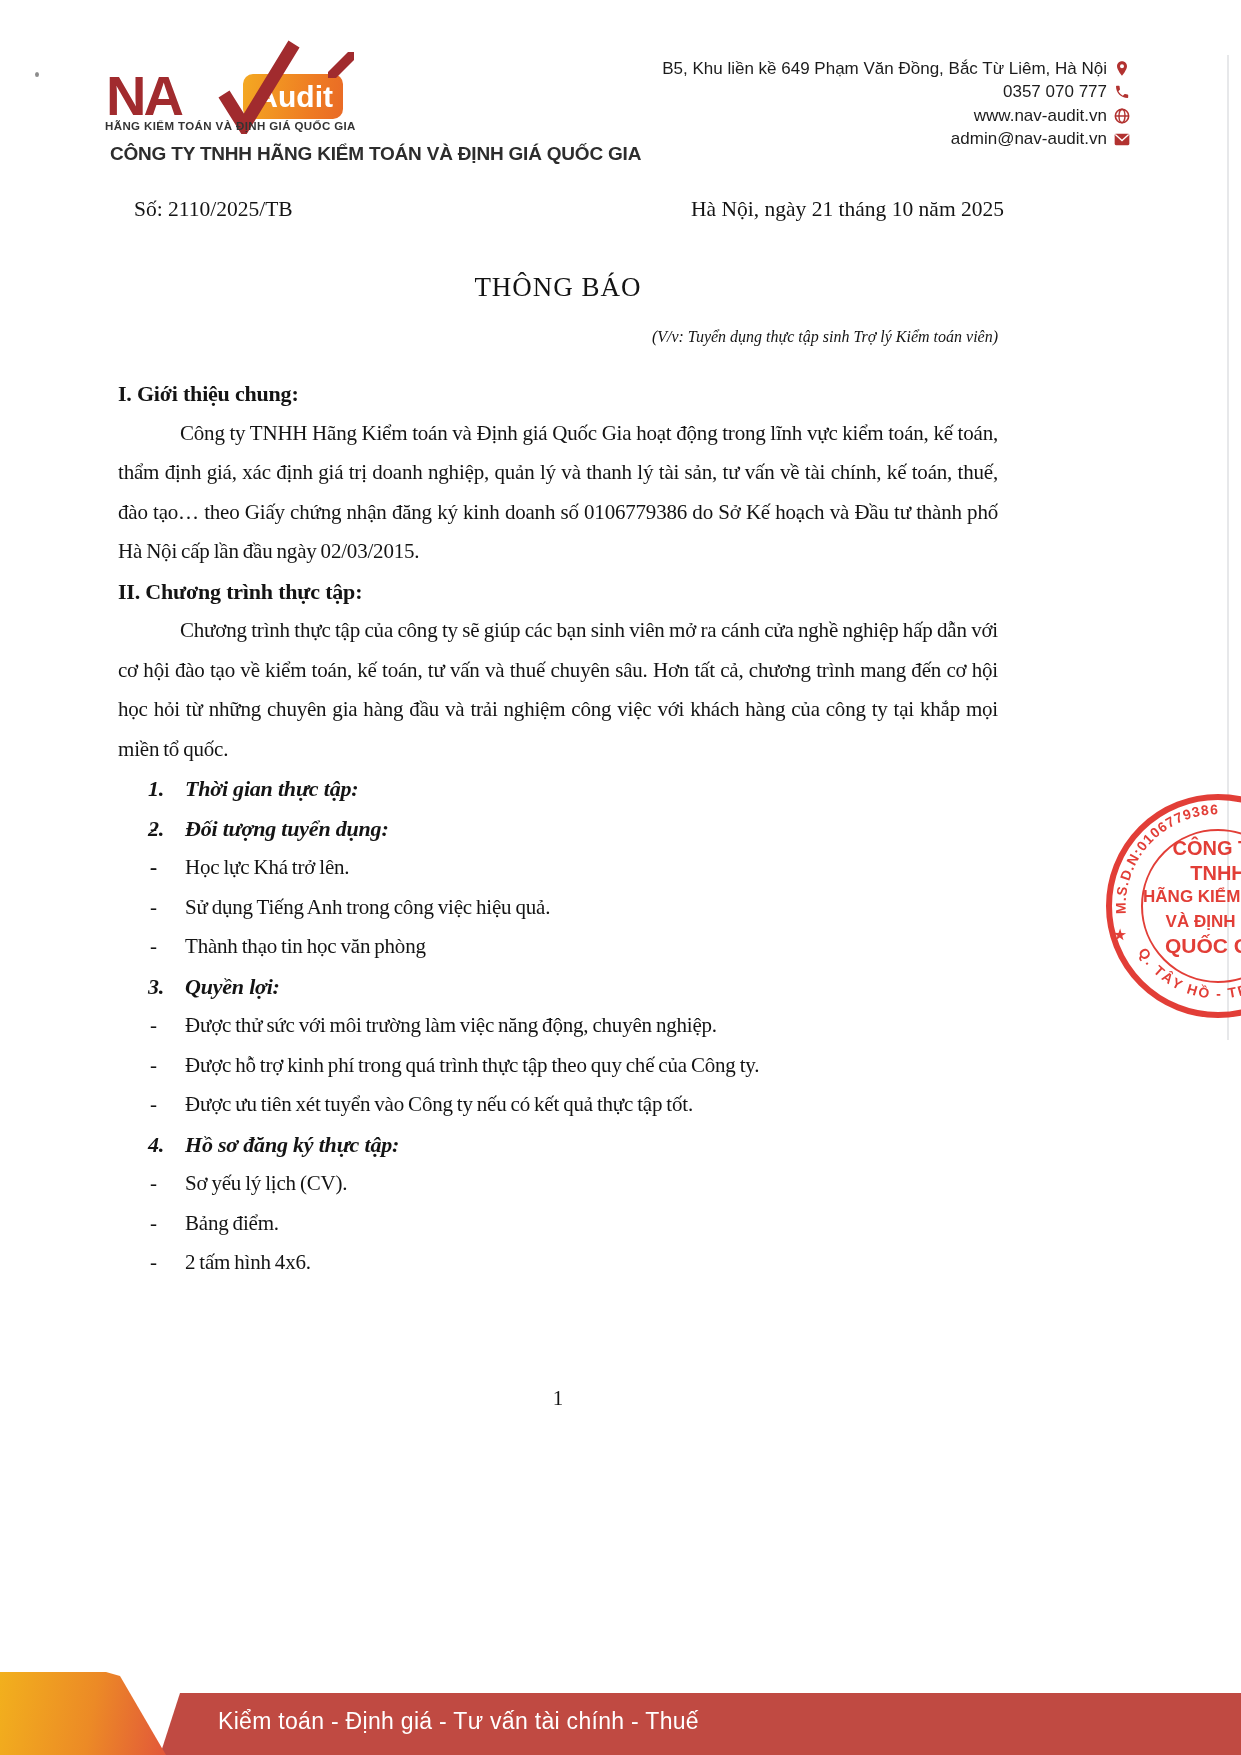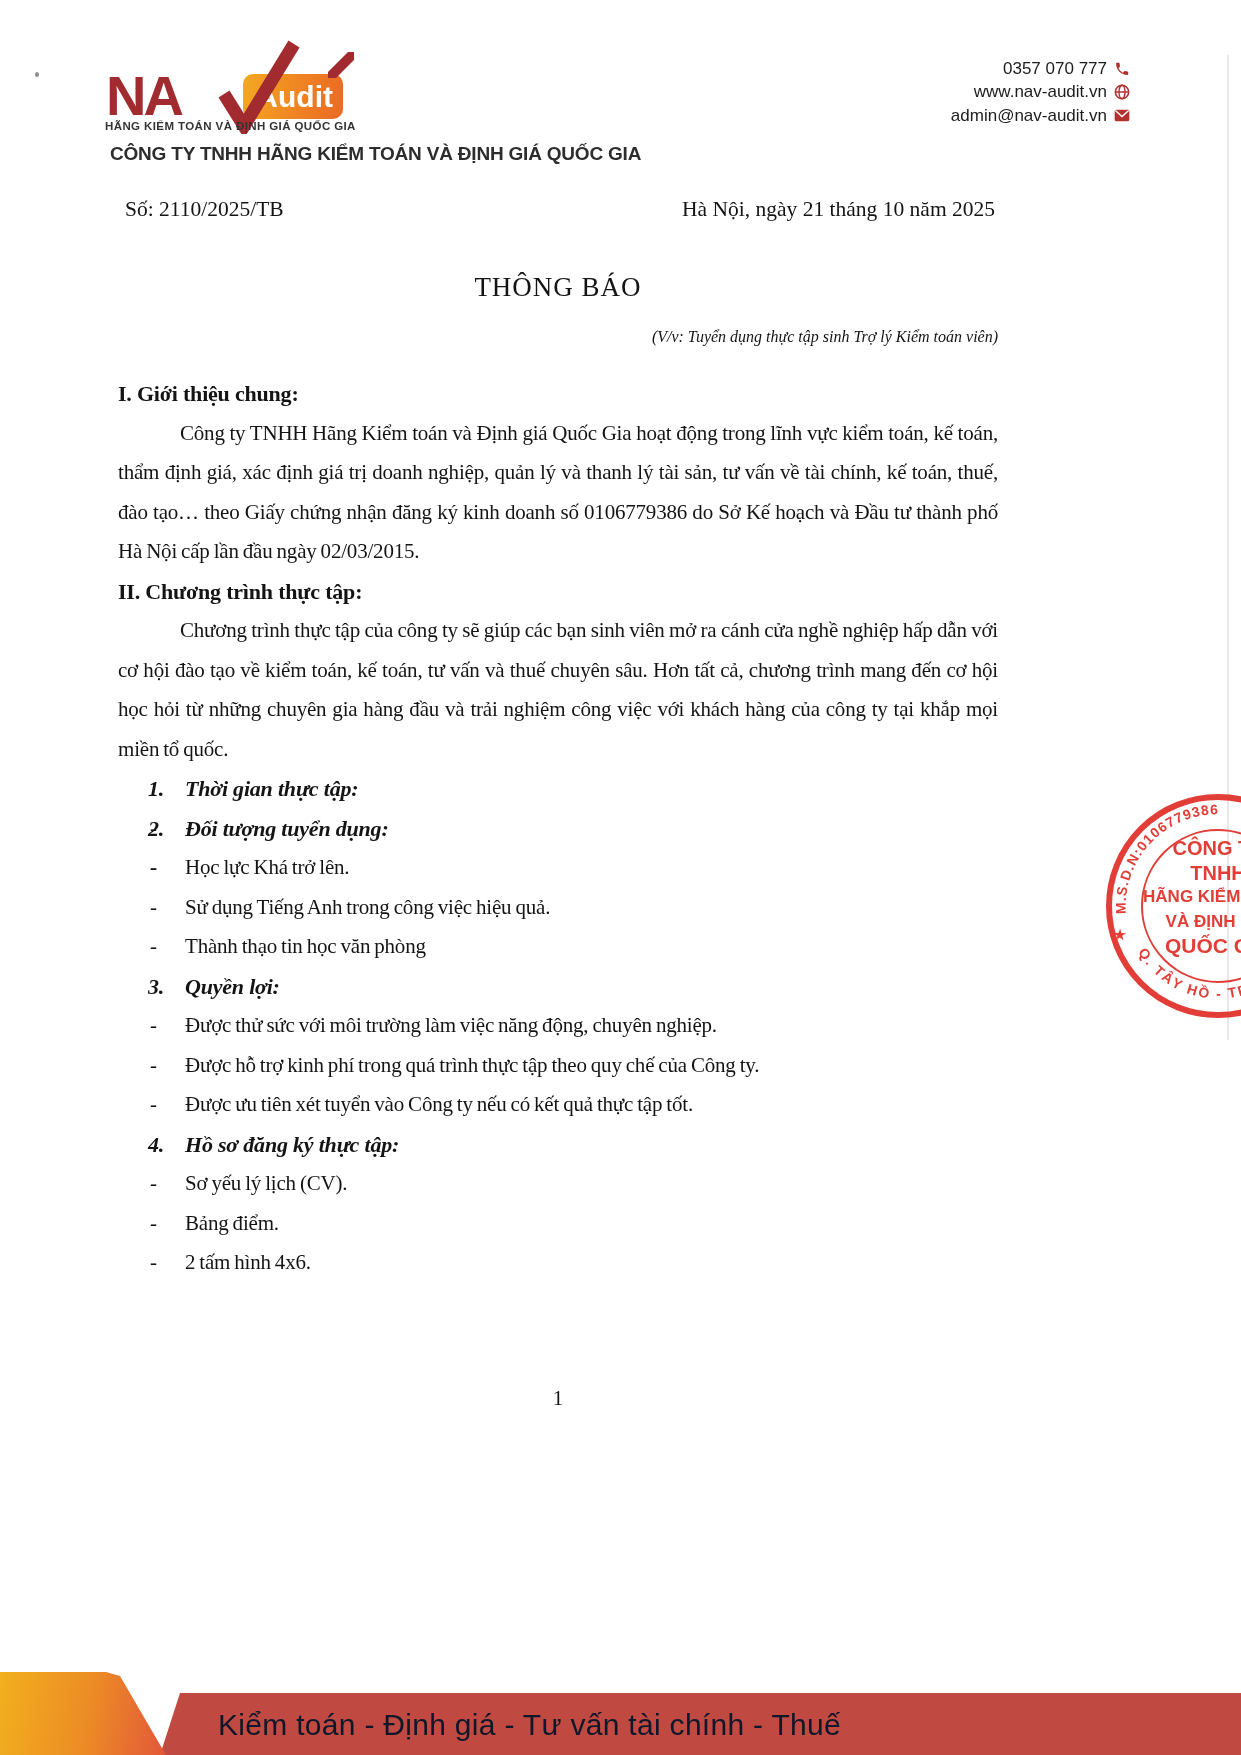--- a/index.html
+++ b/index.html
@@ -35,21 +35,21 @@
     position:absolute;left:110px;top:143px;
     font-family:"Liberation Sans", sans-serif;font-weight:bold;font-size:19px;
     color:#2d2d2d;letter-spacing:-0.2px;white-space:nowrap;
   }
   .contact{position:absolute;top:57px;right:111px;text-align:right;
     font-family:"Liberation Sans", sans-serif;font-size:17px;color:#1c1c1c;}
   .contact .row{display:flex;justify-content:flex-end;align-items:center;
     gap:7px;height:23.5px;white-space:nowrap;}
   .contact svg{flex:0 0 auto;}
   
-  .meta{position:absolute;left:125px;top:197px;width:870px;display:flex;
+  .meta{position:absolute;left:134px;top:197px;width:870px;display:flex;
     justify-content:space-between;font-size:21.5px;gap:34px;}
   .doc-title{position:absolute;left:118px;top:272px;width:880px;text-align:center;
     font-size:27px;font-weight:normal;letter-spacing:1px;}
   .doc-subtitle{position:absolute;left:118px;top:320px;width:880px;text-align:right;
     font-size:16px;font-style:italic;margin-top:8px;}
   
   .doc-body{position:absolute;left:118px;top:374px;width:880px;
     font-size:21px;line-height:39.5px;letter-spacing:-0.2px;}
   .doc-body h3{font-size:22px;font-weight:bold;margin:0;line-height:39.5px;letter-spacing:-0.2px;}
   .doc-body p{margin:0;text-indent:62px;text-align:justify;word-spacing:-1px;}
@@ -61,21 +61,21 @@
   
   .stamp{position:absolute;left:1085px;top:785px;width:156px;height:245px;opacity:0.96;}
   .stamp text{fill:#e1372f;}
   
   .footer-band{
     position:absolute;left:150px;right:0;bottom:0;height:62px;background:#c04a42;
     clip-path:polygon(30px 0,100% 0,100% 100%,10px 100%);
   }
   .footer-band span{
     position:absolute;left:68px;top:15px;
-    font-family:"Liberation Sans", sans-serif;font-size:30px;color:#0f172a;
+    font-family:"Liberation Sans", sans-serif;font-size:23px;color:#ffffff;
     letter-spacing:0.3px;white-space:nowrap;
   }
   .footer-orange{
     position:absolute;left:0;bottom:0;width:166px;height:83px;
     background:linear-gradient(100deg,#f2b01d 0%,#ec8a26 55%,#e2573a 100%);
     clip-path:polygon(0 0,106px 0,120px 4px,166px 100%,0 100%);
   }
   
   .scan-line{position:absolute;left:1227px;top:55px;width:2px;height:985px;background:#dadcde;opacity:0.65;}
   .scan-dot{position:absolute;left:35px;top:72px;width:4px;height:5px;background:#6f6f6f;border-radius:50%;opacity:0.8;}
@@ -94,20 +94,26 @@
   <svg class="logo-check" width="84" height="96" viewBox="0 0 84 96">
     <polyline points="6,56 26,88 76,6" fill="none" stroke="#a12b2e" stroke-width="13"></polyline>
   </svg>
   <svg class="logo-flag" width="30" height="30" viewBox="0 0 30 30">
     <polygon points="2,22 22,2 28,2 28,10 10,28 2,28" fill="#a12b2e"></polygon>
   </svg>
   <div class="logo-tagline">HÃNG KIỂM TOÁN VÀ ĐỊNH GIÁ QUỐC GIA</div>
 </div>
 
 <div class="contact">
+  <div class="row">
+    <span>B5, Khu liền kề 649 Phạm Văn Đồng, Bắc Từ Liêm, Hà Nội</span>
+    <svg width="16" height="17" viewBox="0 0 24 24">
+      <path fill="#b23230" d="M12 1C7.6 1 4.5 4.2 4.5 8.6 4.5 14 12 23 12 23s7.5-9 7.5-14.4C19.5 4.2 16.4 1 12 1zm0 10.6a3 3 0 1 1 0-6 3 3 0 0 1 0 6z"></path>
+    </svg>
+  </div>
   <div class="row">
     <span>0357 070 777</span>
     <svg width="16" height="16" viewBox="0 0 24 24">
       <path fill="#b23230" d="M6.6 10.8c1.5 2.9 3.8 5.2 6.7 6.7l2.2-2.2c.3-.3.7-.4 1.1-.3 1.2.4 2.4.6 3.7.6.6 0 1 .4 1 1V20c0 .6-.4 1-1 1C10.8 21 3 13.2 3 3.7c0-.6.4-1 1-1h3.4c.6 0 1 .4 1 1 0 1.3.2 2.5.6 3.7.1.4 0 .8-.3 1.1l-2.1 2.3z"></path>
     </svg>
   </div>
   <div class="row">
     <span>www.nav-audit.vn</span>
     <svg width="16" height="16" viewBox="0 0 24 24">
       <circle cx="12" cy="12" r="10" fill="none" stroke="#b23230" stroke-width="2.4"></circle>

